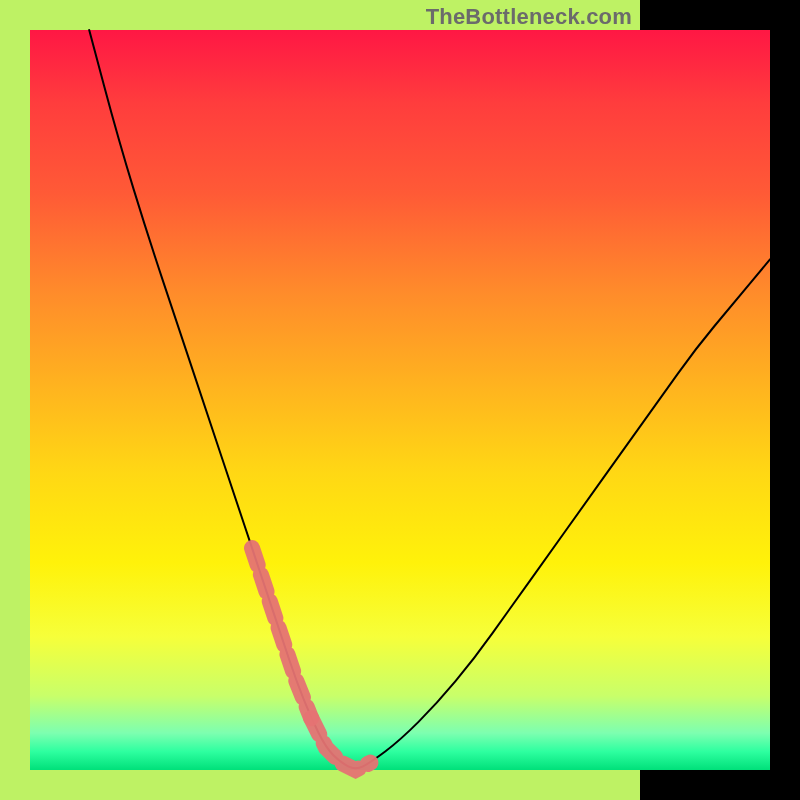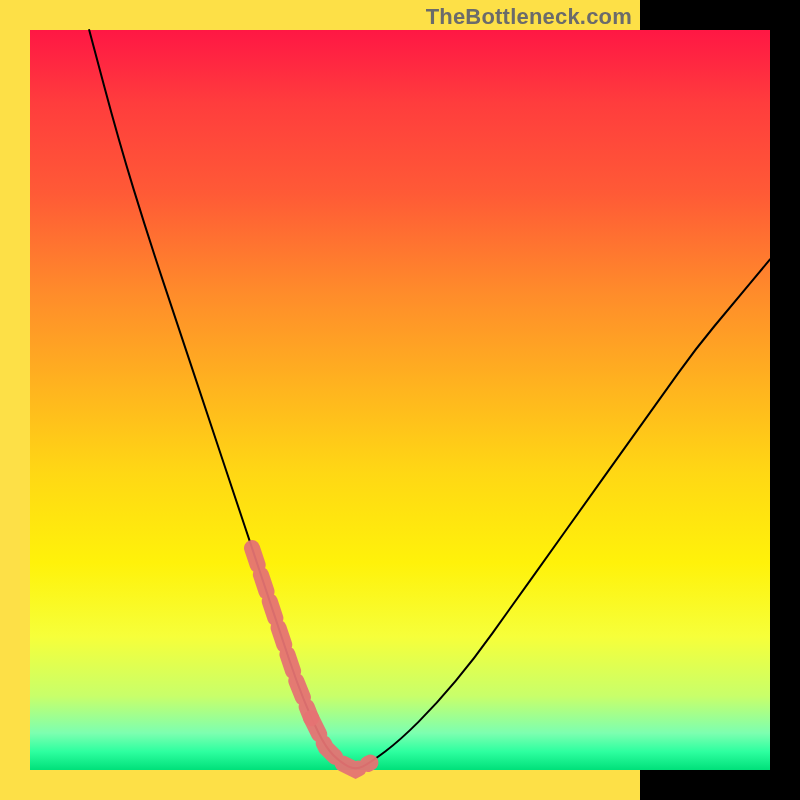--- a/index.html
+++ b/index.html
@@ -1,21 +1,21 @@
 <!DOCTYPE html>
 <html><head>
 <meta charset="utf-8">
 <style>
   * { margin: 0; padding: 0; box-sizing: border-box; }
   html, body { width: 800px; height: 800px; overflow: hidden; background: #000; }
   .stage {
     position: relative;
     width: 640px;
     height: 800px;
-    background: #fde047;
+    background: #bef264;
   }
   .plot-area {
     position: absolute;
     left: 30px;
     top: 30px;
     width: 740px;
     height: 740px;
     background: linear-gradient(to bottom,
       #ff1744 0%,
       #ff3d3d 10%,

